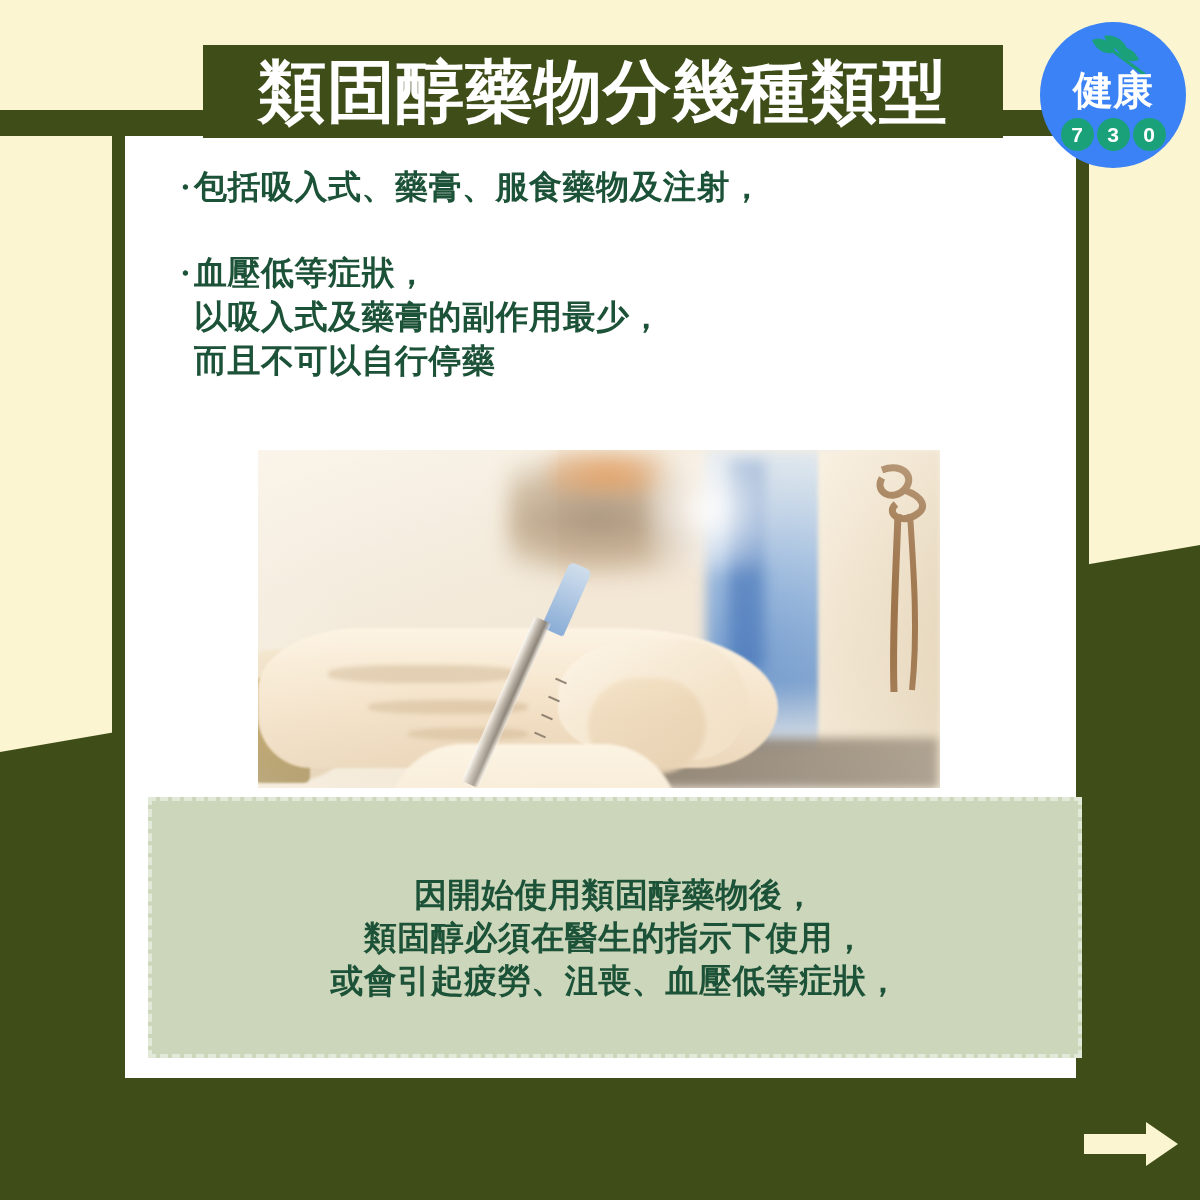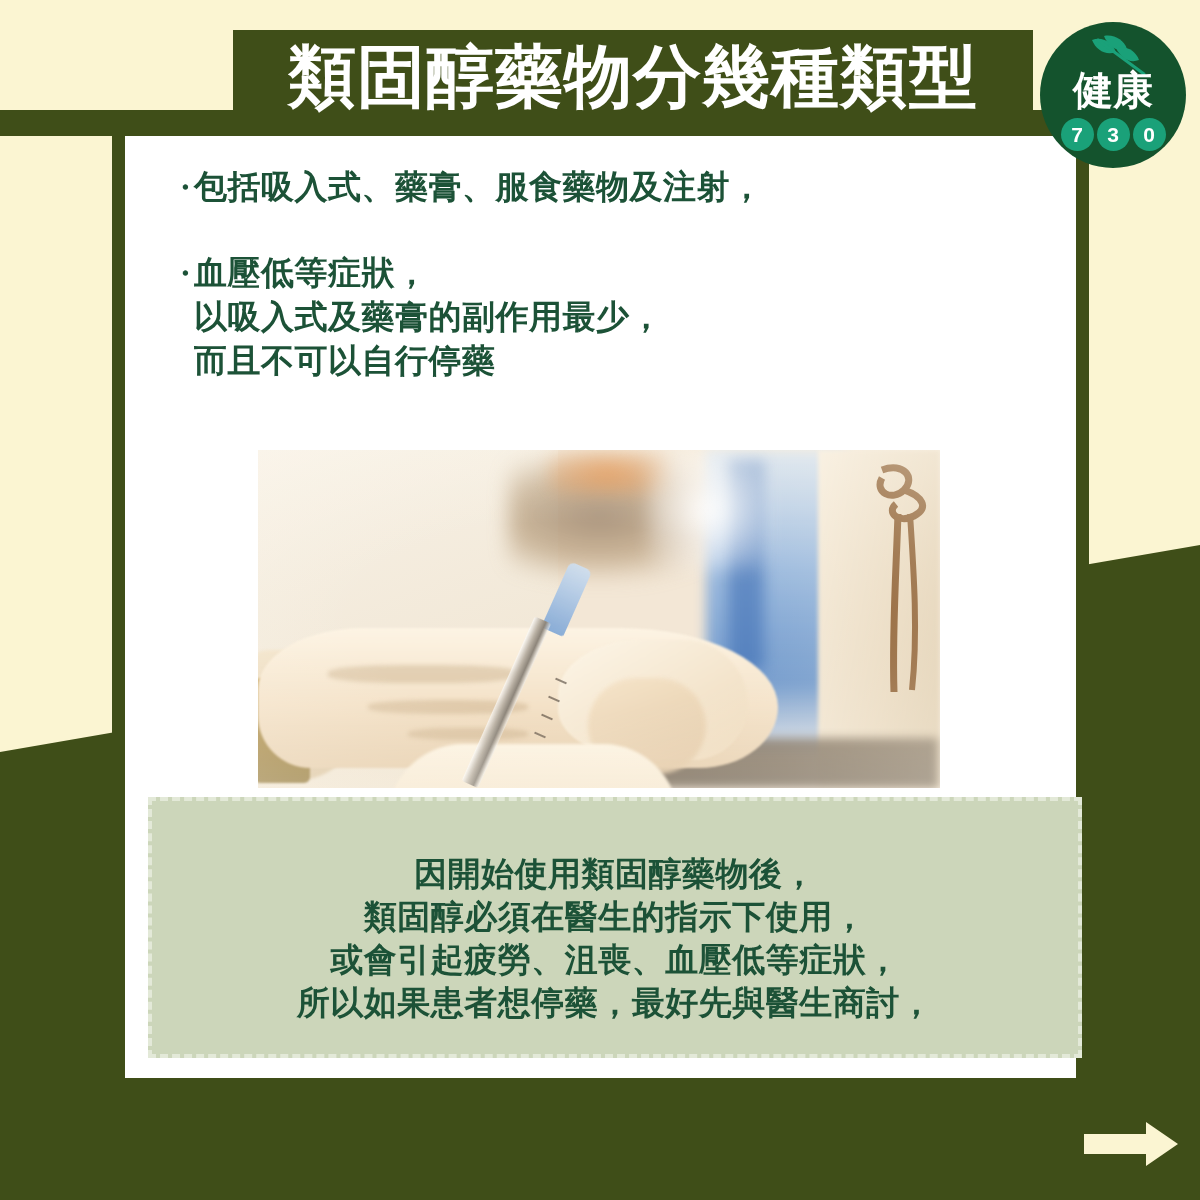--- a/index.html
+++ b/index.html
@@ -34,41 +34,41 @@
     background:#ffffff;
   }
 
   
   #title-strip{
     position:absolute; left:0px; top:110px;
     width:1085px; height:26px;
     background:#3f4e18;
   }
   #title-bar{
-    position:absolute; left:203px; top:30px;
+    position:absolute; left:203px; top:45px;
     width:800px; height:93px;
     background:#3f4e18;
-    display:flex; align-items:center; justify-content:center;margin-left:30px;
+    display:flex; align-items:center; justify-content:center;
   }
   #title-text{
     color:#ffffff;
     font-size:68px;
     font-weight:bold;
     letter-spacing:1px;
     line-height:1;
     white-space:nowrap;
     font-family:"DejaVu Sans","Liberation Sans",sans-serif;
   }
 
   
   #logo-badge{
     position:absolute; left:1040px; top:22px;
     width:146px; height:146px;
     border-radius:50%;
-    background:#14532d;
+    background:#3b82f6;
     overflow:hidden;
   }
   #logo-leaf{ position:absolute; left:46px; top:12px; }
   #logo-word{
     position:absolute; left:0; top:48px; width:100%;
     text-align:center; color:#ffffff;
     font-size:40px; font-weight:bold; line-height:1;
     font-family:"DejaVu Sans","Liberation Sans",sans-serif;
   }
   #logo-digits{
@@ -295,18 +295,17 @@
   <div class="ph-layer syr-tick" style="left:283px; top:266px;"></div>
   <div class="ph-layer syr-tick" style="left:276px; top:284px;"></div>
 
   <div id="photo-vignette"></div>
 </div>
 
 <div id="note-box">
   <div class="note-line">因開始使用類固醇藥物後，</div>
   <div class="note-line">類固醇必須在醫生的指示下使用，</div>
   <div class="note-line">或會引起疲勞、沮喪、血壓低等症狀，</div>
-  <div class="note-line">所以如果患者想停藥，最好先與醫生商討，</div>
 </div>
 
 <svg id="next-arrow" viewBox="0 0 96 48">
   <path d="M0 14 L62 14 L62 2 L94 24 L62 46 L62 34 L0 34 Z" fill="#fbf5d2"></path>
 </svg>
 
 </body></html>

